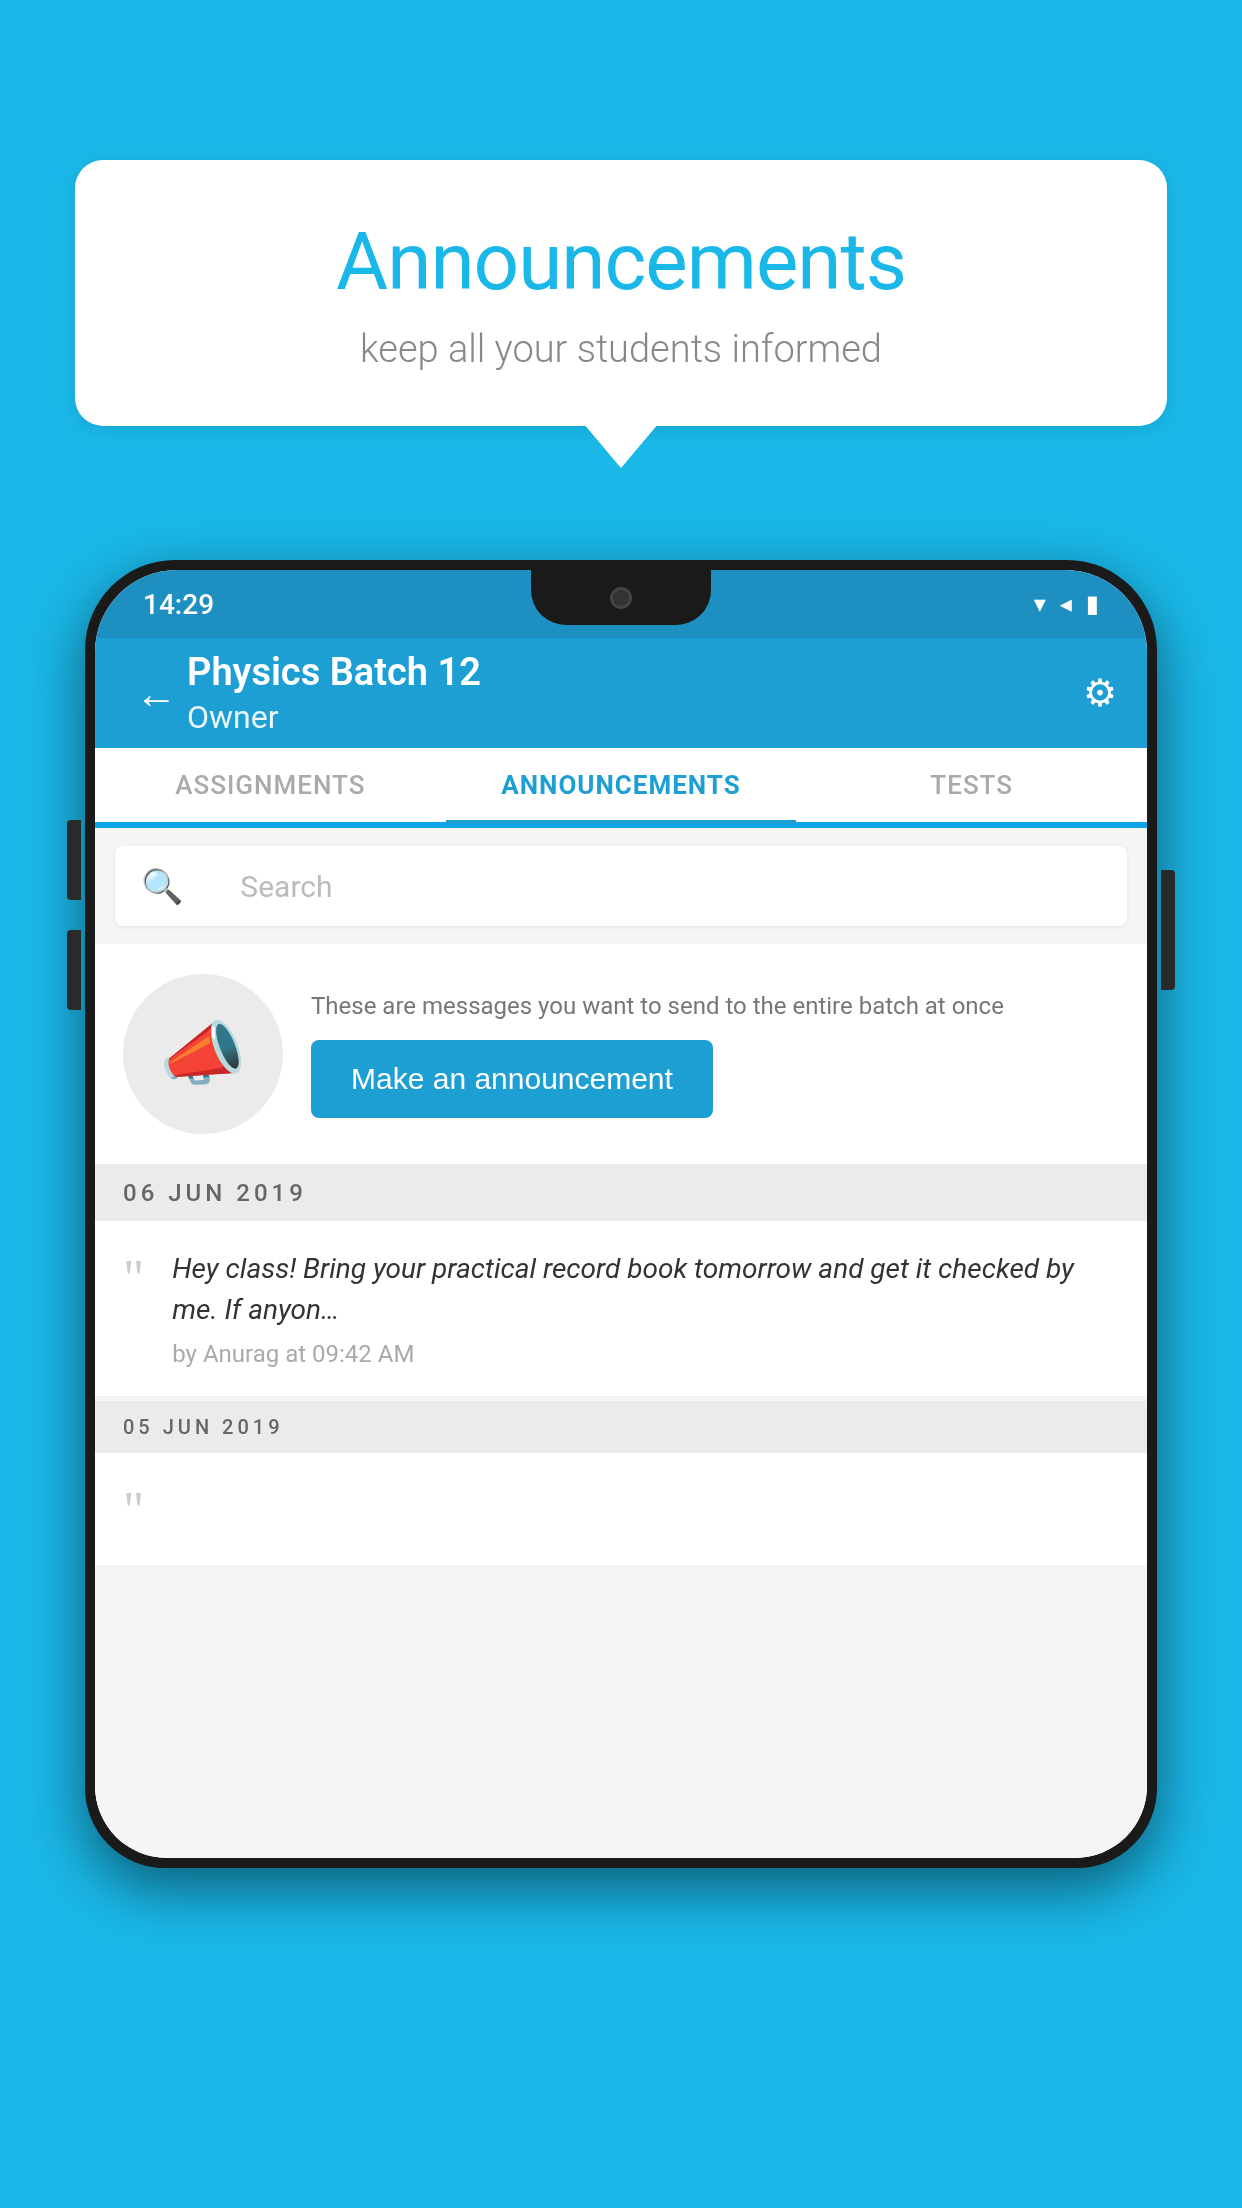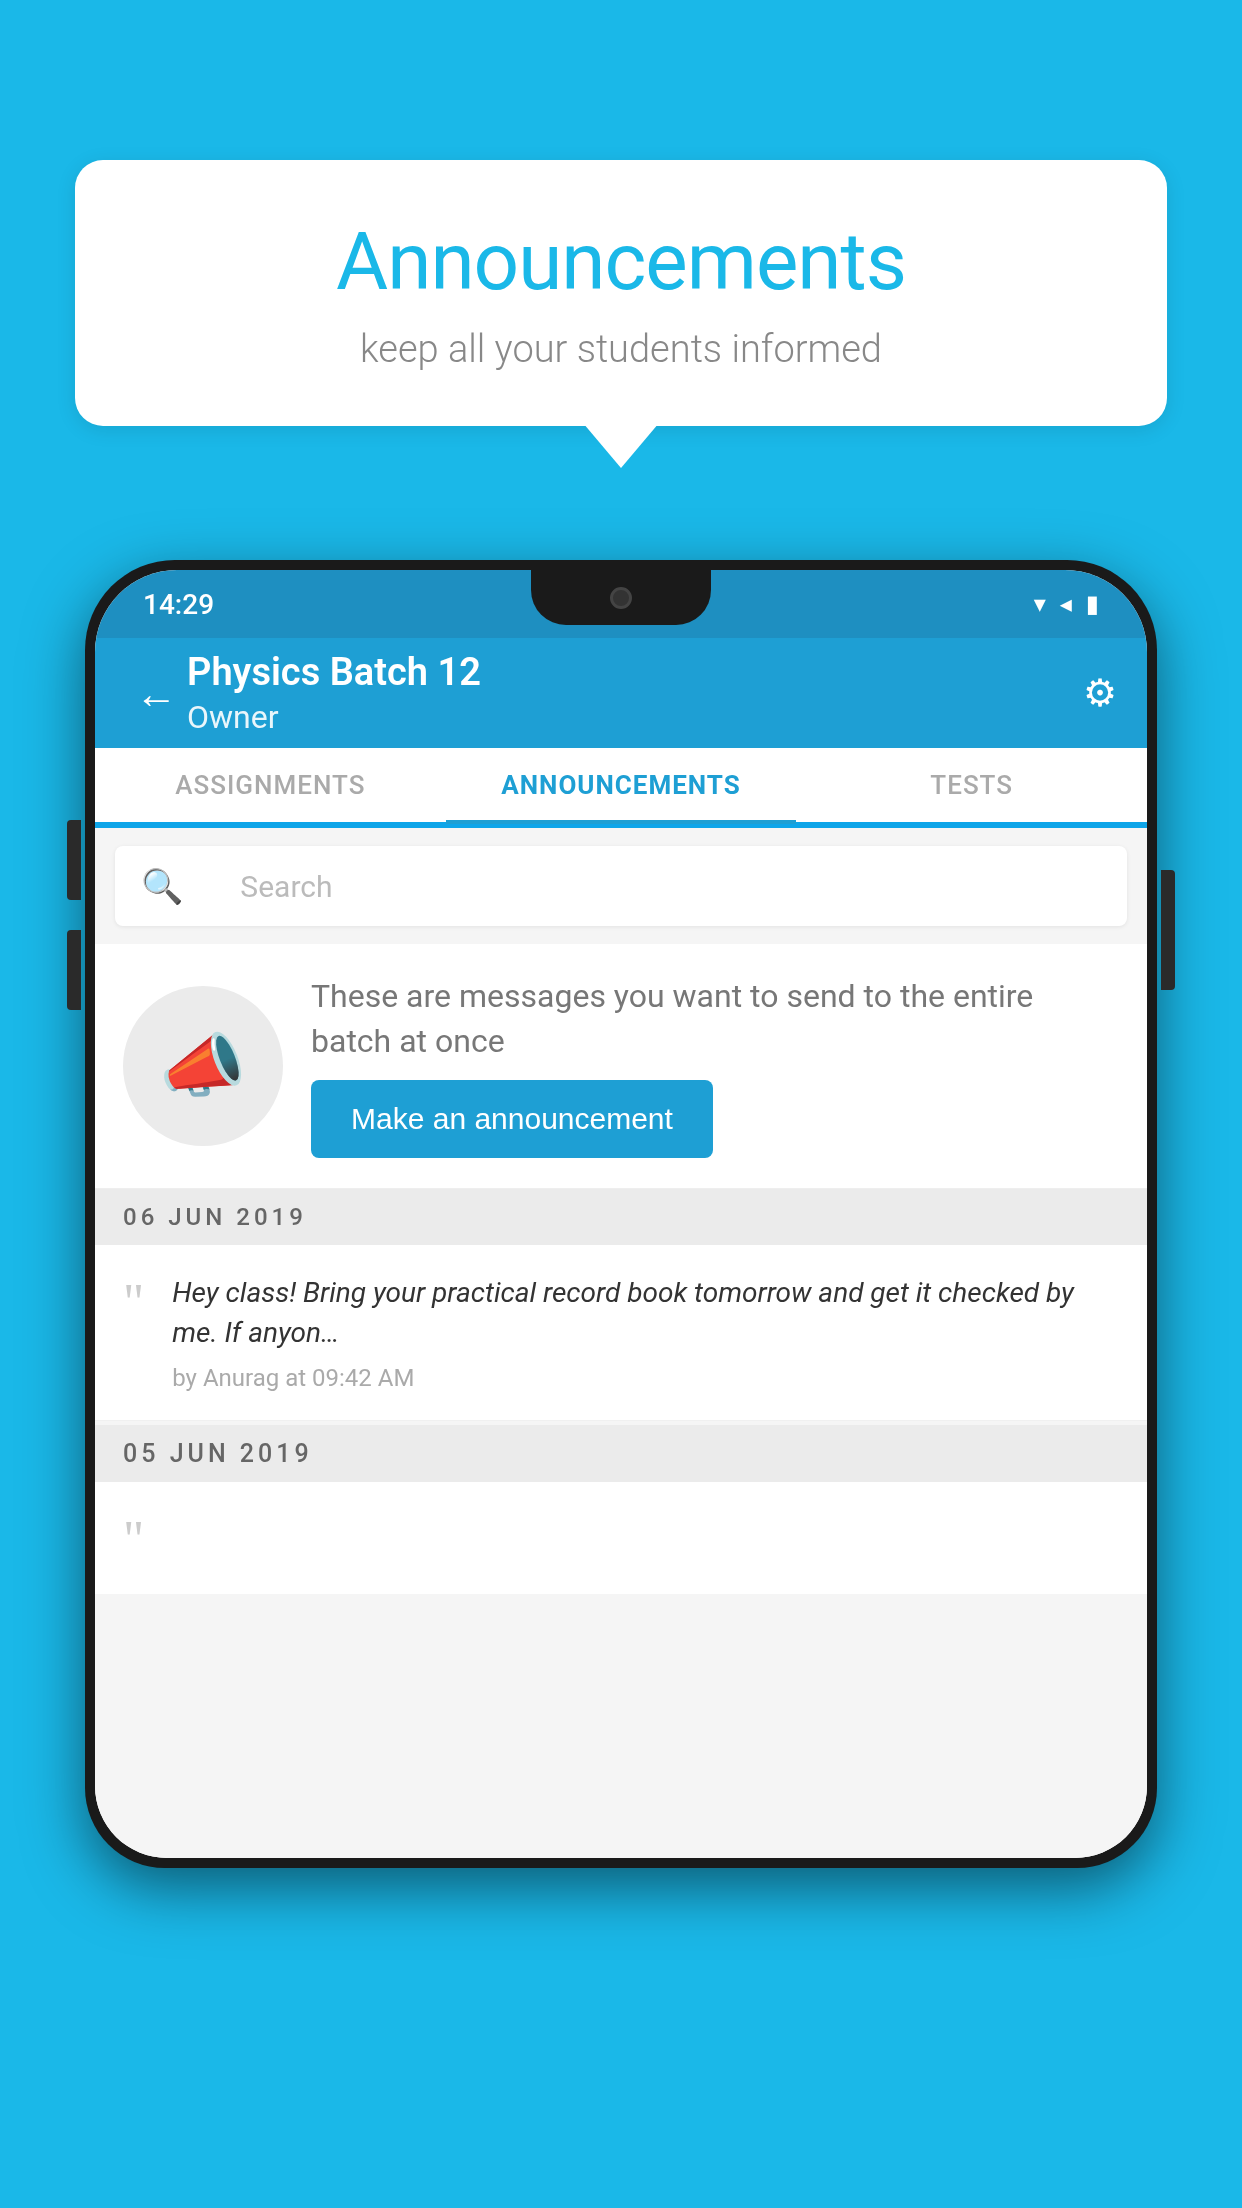--- a/index.html
+++ b/index.html
@@ -274,21 +274,21 @@
     .megaphone-icon {
       font-size: 70px;
       color: #555;
     }
 
     .promo-right {
       flex: 1;
     }
 
     .promo-text {
-      font-size: 32px;
+      font-size: 24px;
       color: #777;
       line-height: 1.4;
       margin-bottom: 16px;
     }
 
     .make-announcement-btn {
       background: #1e9fd4;
       color: white;
       border: none;
       border-radius: 8px;
@@ -341,21 +341,21 @@
 
     .announcement-meta {
       font-size: 24px;
       color: #aaa;
     }
 
     
     .date-separator-2 {
       background: #ebebeb;
       padding: 14px 28px;
-      font-size: 25px;
+      font-size: 20px;
       color: #666;
       letter-spacing: 4px;
       font-weight: 500;
       margin-top: 4px;
     }
 
     .announcement-item-2 {
       background: white;
       padding: 28px 28px;
       display: flex;

